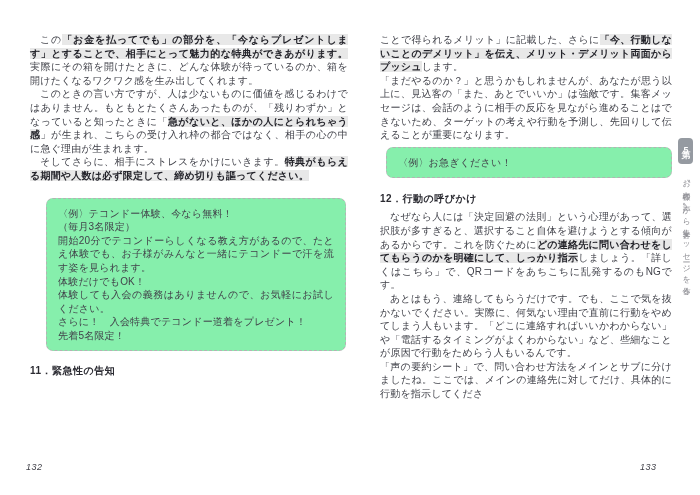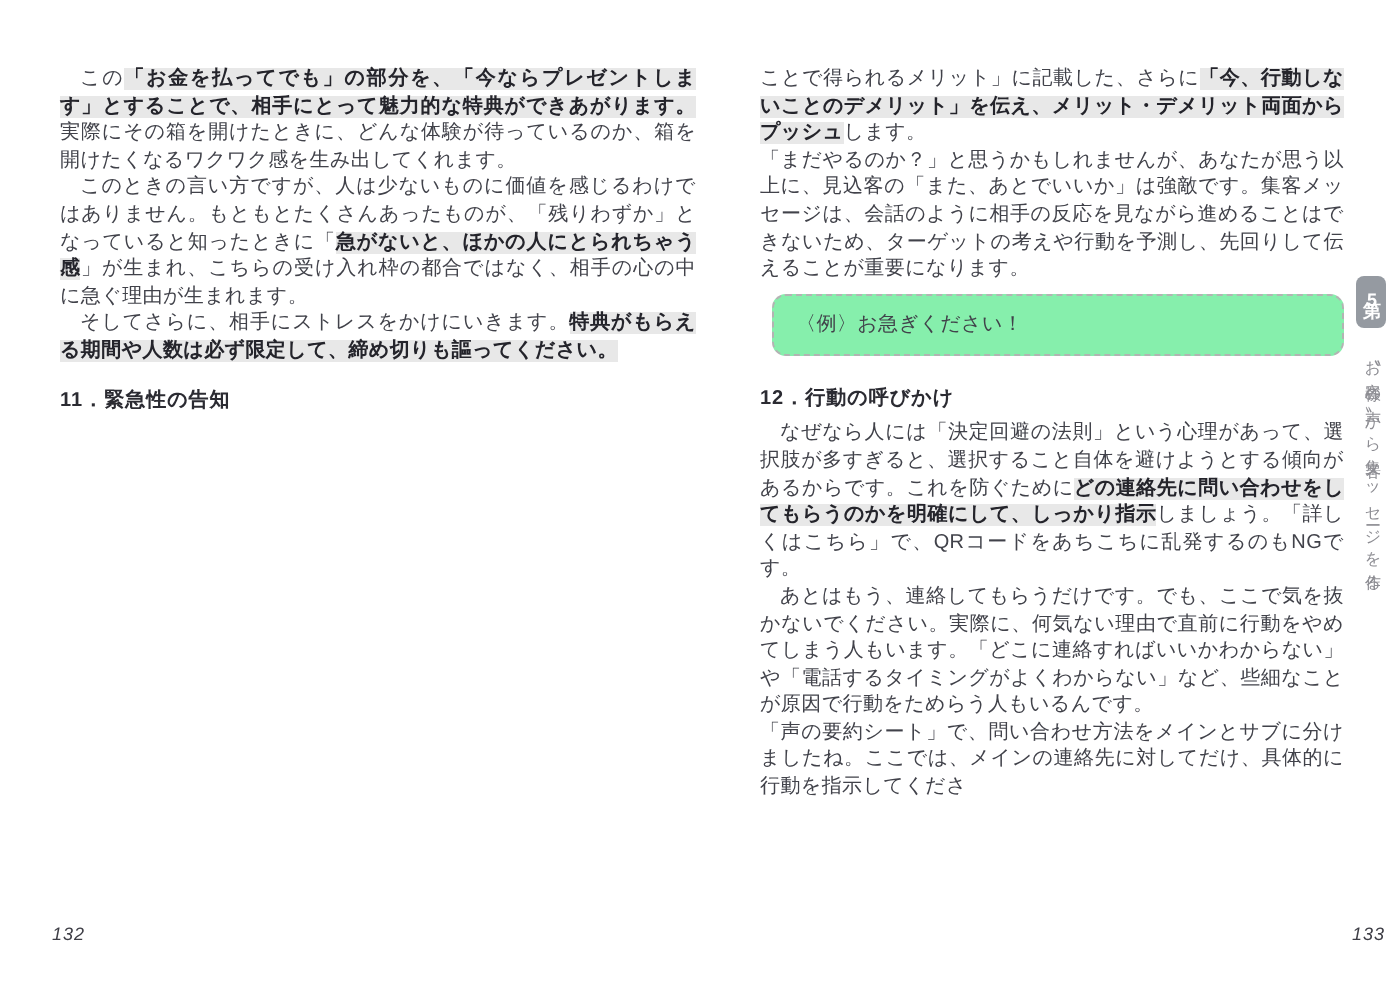--- a/index.html
+++ b/index.html
@@ -59,21 +59,21 @@
   }
   .pagenum{
     position:absolute;
     top:462px;
     font-size:9px;
     color:#3e3e46;
     letter-spacing:0.5px;
     font-style:italic;
   }
   .pn-left{left:26px;}
-  .pn-right{left:676px;}
+  .pn-right{left:640px;}
   .side-tab{
     position:absolute;
     right:7px;
     top:138px;
     display:flex;
     flex-direction:column;
     align-items:center;
   }
   .chapter-badge{
     writing-mode:vertical-rl;
@@ -99,20 +99,29 @@
 </style>
 </head>
 <body>
 
 <div class="spread">
 
   <div class="col col-left">
       <p class="para indent"><span>この</span><span class="hl">「お金を払ってでも」の部分を、「今ならプレゼントします」とすることで、相手にとって魅力的な特典ができあがります。</span><span>実際にその箱を開けたときに、どんな体験が待っているのか、箱を開けたくなるワクワク感を生み出してくれます。</span></p>
       <p class="para indent"><span>このときの言い方ですが、人は少ないものに価値を感じるわけではありません。もともとたくさんあったものが、「残りわずか」となっていると知ったときに「</span><span class="hl">急がないと、ほかの人にとられちゃう感</span><span>」が生まれ、こちらの受け入れ枠の都合ではなく、相手の心の中に急ぐ理由が生まれます。</span></p>
       <p class="para indent"><span>そしてさらに、相手にストレスをかけにいきます。</span><span class="hl">特典がもらえる期間や人数は必ず限定して、締め切りも謳ってください。</span></p>
+      <div class="example-box">
+        <p class="box-line">〈例〉テコンドー体験、今なら無料！</p>
+        <p class="box-line">（毎月3名限定）</p>
+        <p class="box-line">開始20分でテコンドーらしくなる教え方があるので、たとえ体験でも、お子様がみんなと一緒にテコンドーで汗を流す姿を見られます。</p>
+        <p class="box-line">体験だけでもOK！</p>
+        <p class="box-line">体験しても入会の義務はありませんので、お気軽にお試しください。</p>
+        <p class="box-line">さらに！　入会特典でテコンドー道着をプレゼント！</p>
+        <p class="box-line">先着5名限定！</p>
+      </div>
       <h3 class="heading">11．緊急性の告知</h3>
     </div>
 
   <div class="col col-right">
       <p class="para"><span>ことで得られるメリット」に記載した、さらに</span><span class="hl">「今、行動しないことのデメリット」を伝え、メリット・デメリット両面からプッシュ</span><span>します。</span></p>
       <p class="para"><span>「まだやるのか？」と思うかもしれませんが、あなたが思う以上に、見込客の「また、あとでいいか」は強敵です。集客メッセージは、会話のように相手の反応を見ながら進めることはできないため、ターゲットの考えや行動を予測し、先回りして伝えることが重要になります。</span></p>
       <div class="example-box">
         <p class="box-line">〈例〉お急ぎください！</p>
       </div>
       <h3 class="heading">12．行動の呼びかけ</h3>

